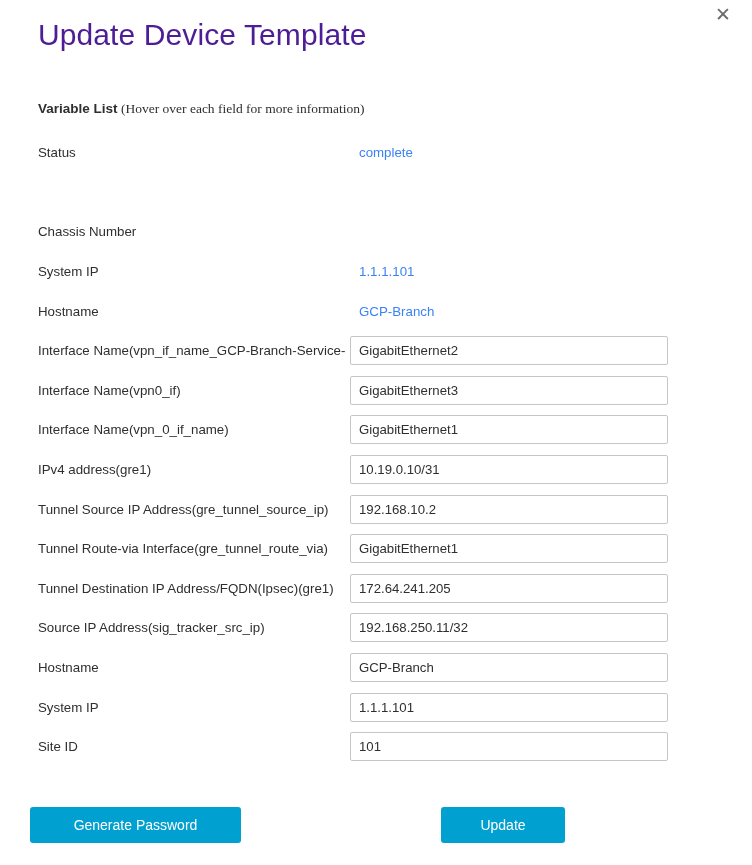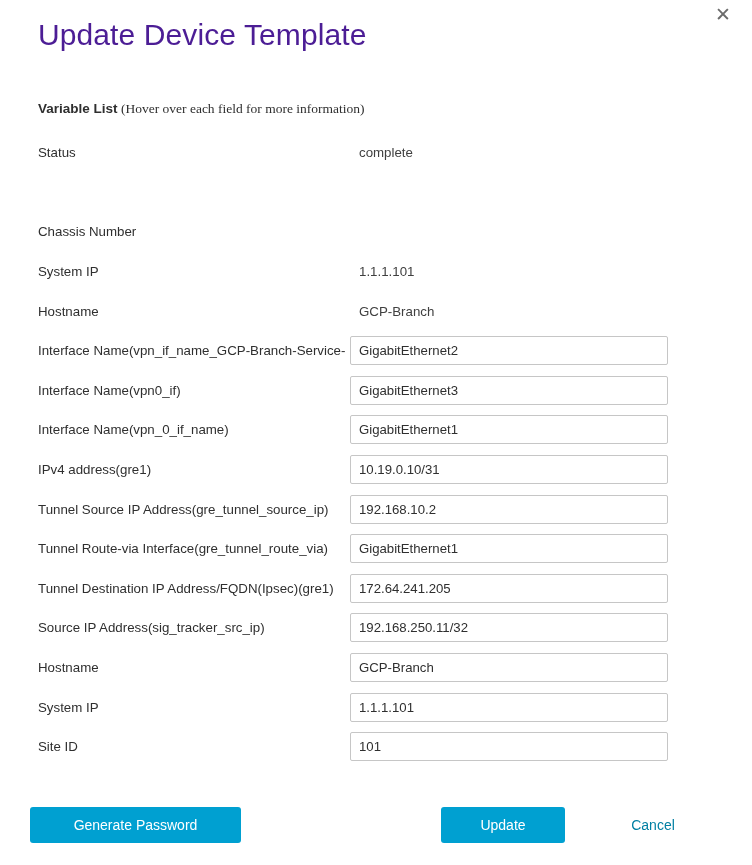--- a/index.html
+++ b/index.html
@@ -72,21 +72,21 @@
     width: 320px;
     font-size: 13.3px;
     color: #2f2f2f;
     white-space: nowrap;
     overflow: hidden;
   }
   .row .static-value {
     position: absolute;
     left: 359px;
     font-size: 13.3px;
-    color: #404040;
+    color: #3b82f6;
   }
   .row input.field {
     position: absolute;
     left: 350px;
     width: 318px;
     height: 29px;
     border: 1px solid #c6c6c6;
     border-radius: 2px;
     padding: 0 8px;
     font-size: 13.2px;
@@ -211,16 +211,15 @@
       </div>
       <div class="row">
         <div class="label">Site ID</div>
         <input class="field" type="text" value="101" style="">
       </div>
     </div>
 
   <div class="footer">
     <button class="btn btn-generate">Generate Password</button>
     <button class="btn btn-update">Update</button>
-    <button class="btn btn-cancel">Cancel</button>
   </div>
 
 </div>
 
 </body></html>

